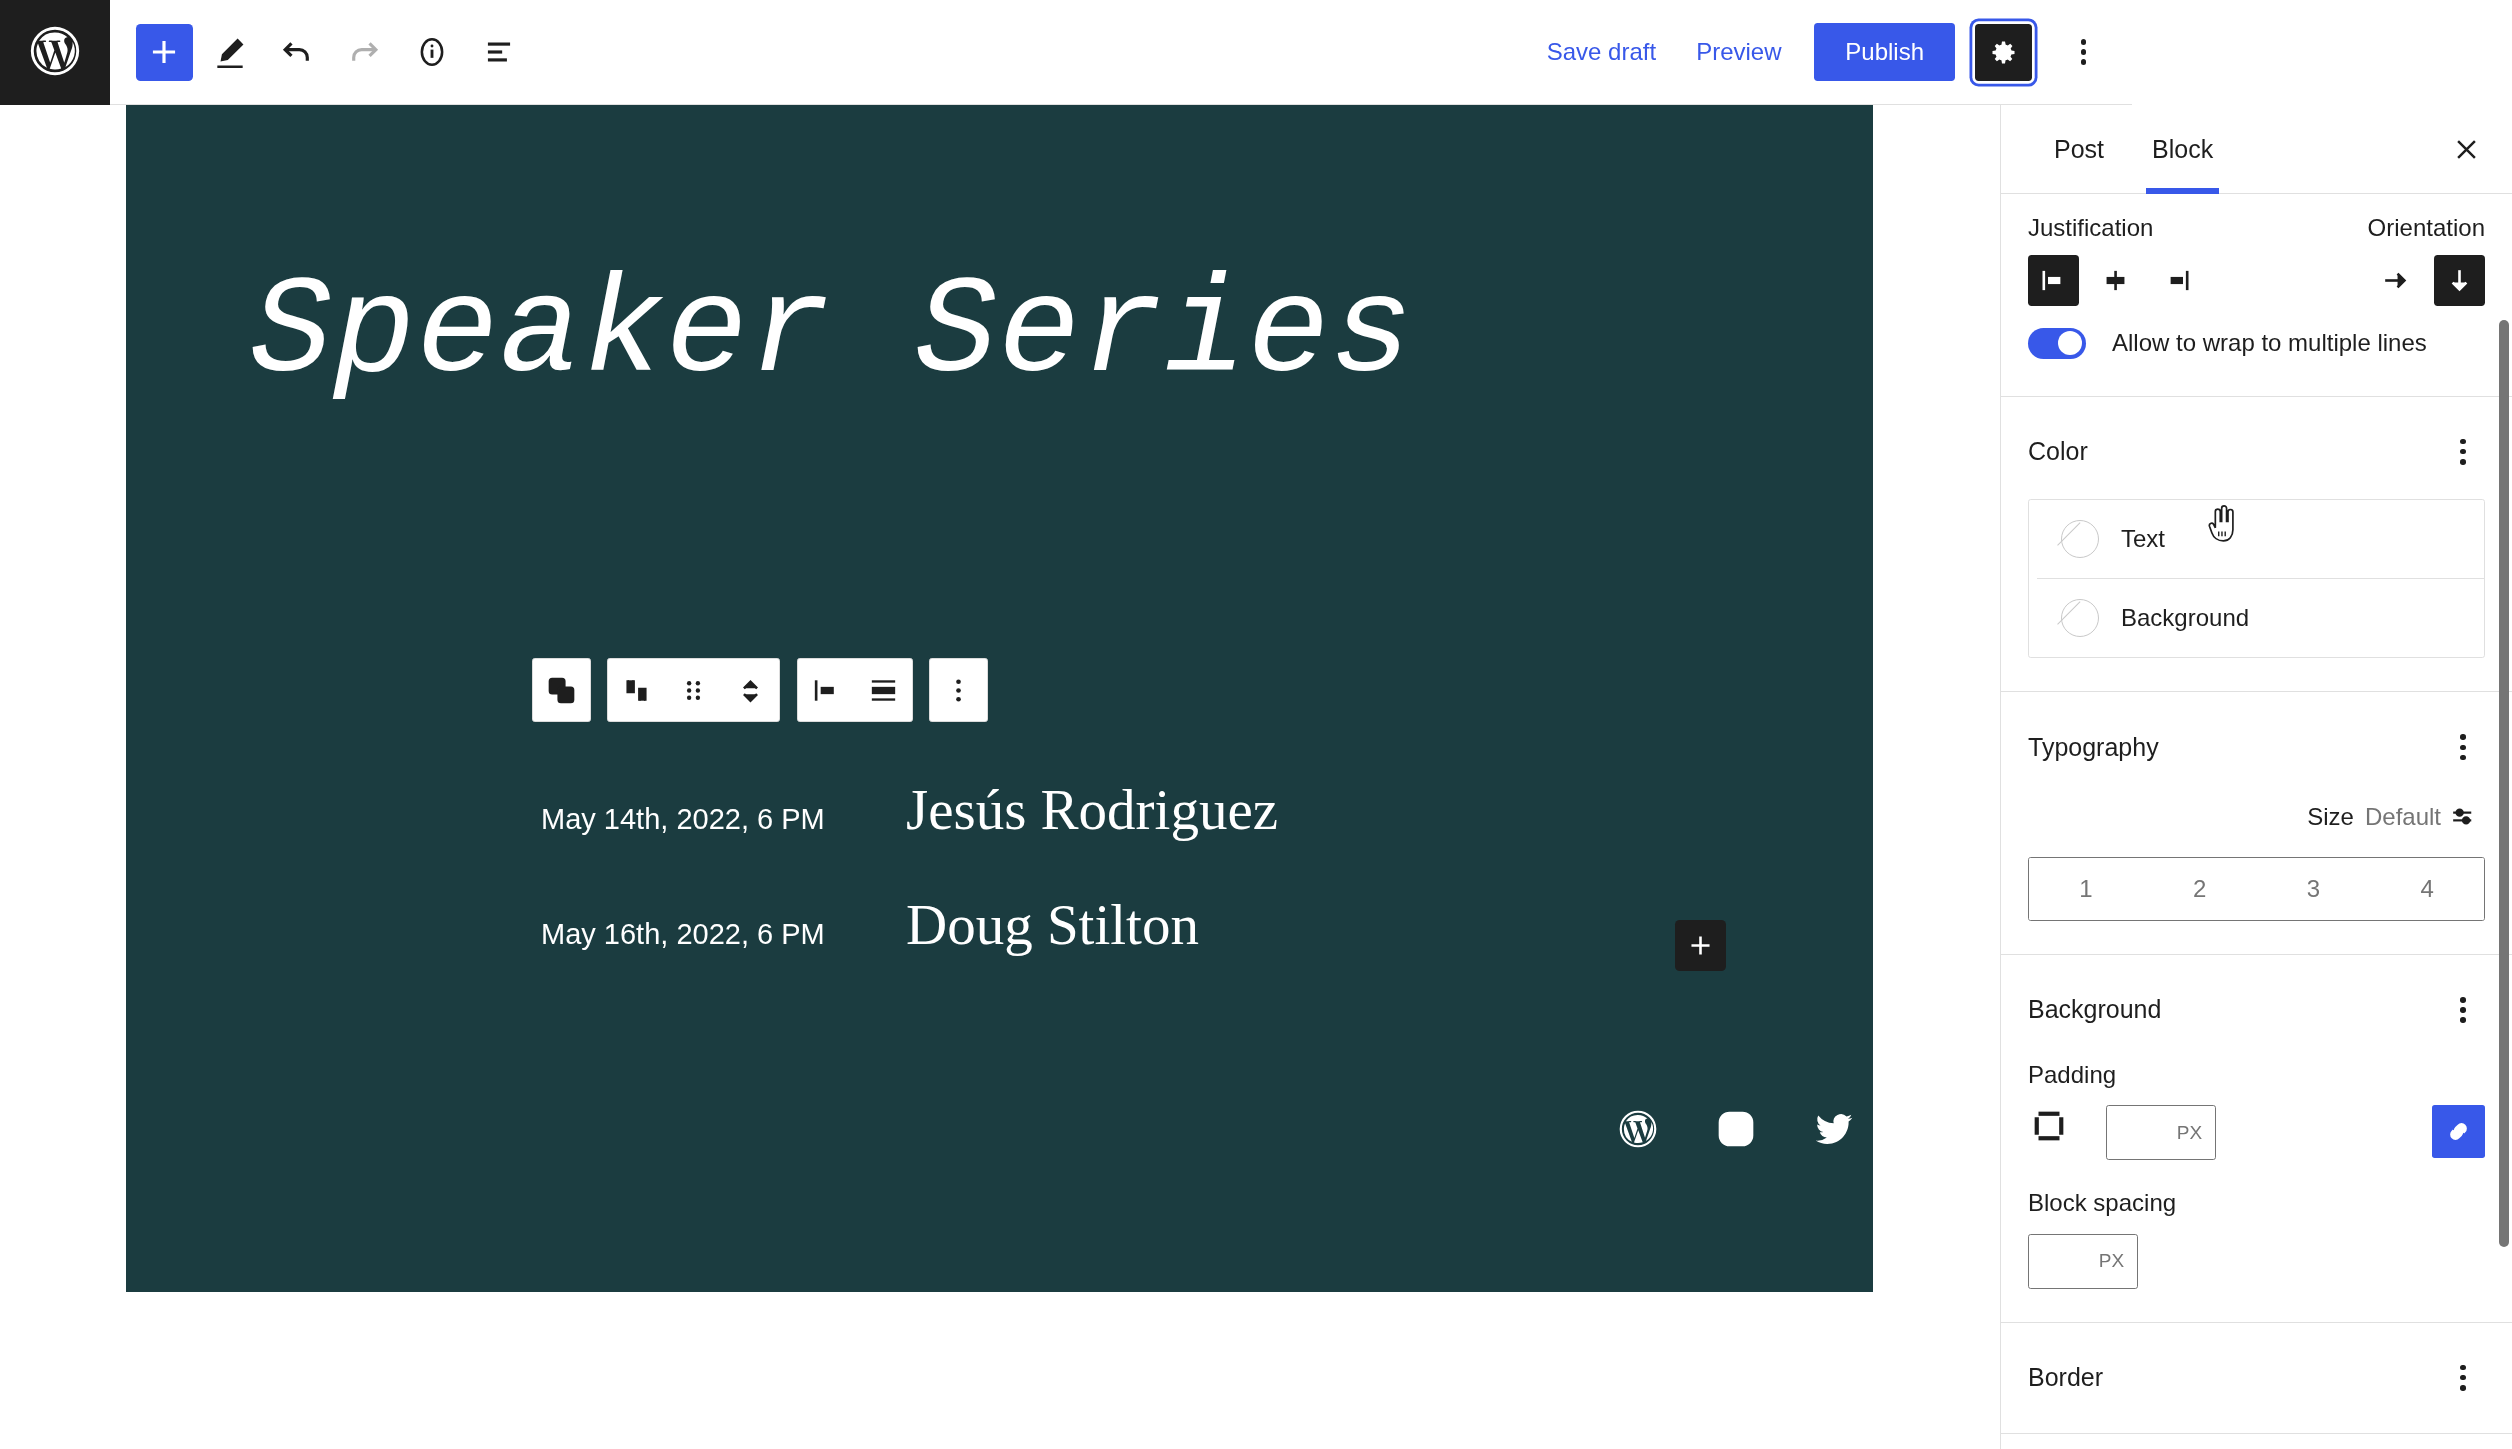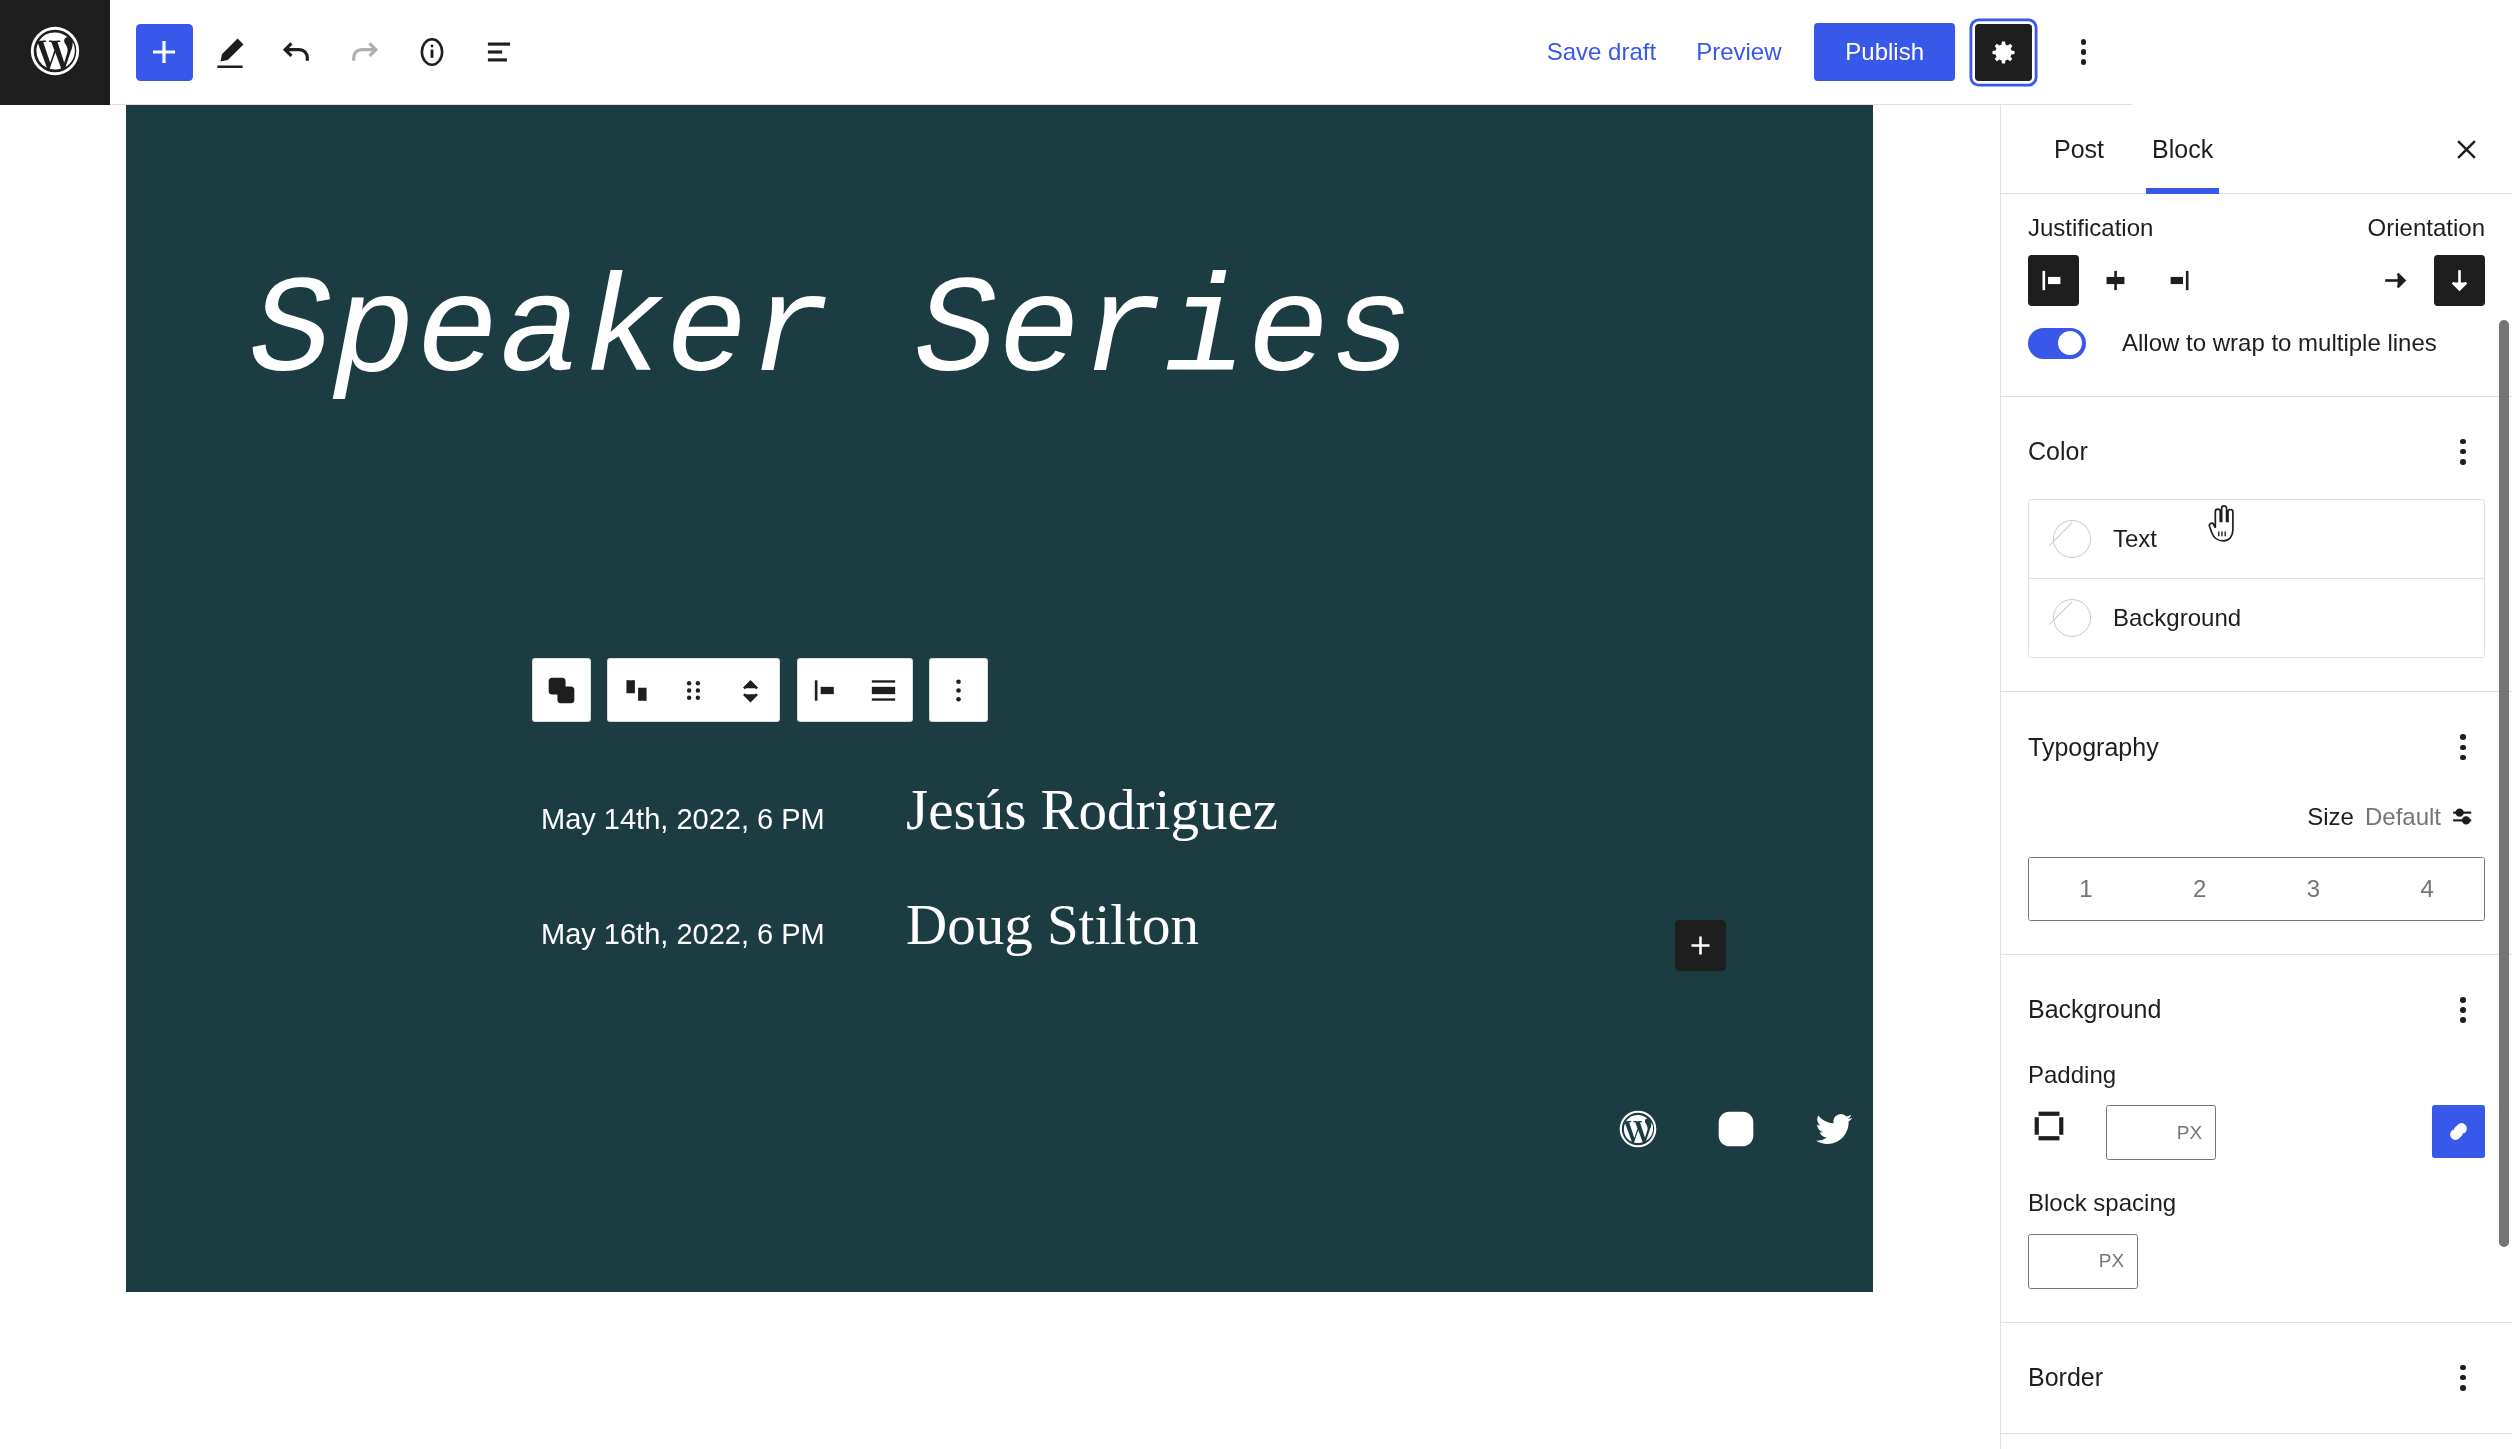--- a/index.html
+++ b/index.html
@@ -196,37 +196,37 @@
     width: 51px; height: 51px; border-radius: 3.7px;
     display: flex; align-items: center; justify-content: center;
     background: transparent; border: none; cursor: pointer;
   }
   .icon-btn.active { background: #1e1e1e; }
   .icon-btn svg { width: 33px; height: 33px; fill: #1e1e1e; }
   .icon-btn.active svg { fill: #ffffff; }
   .jo-left { display: flex; gap: 11px; }
   .jo-right { display: flex; gap: 12.8px; }
 
-  .toggle-row { display: flex; align-items: center; gap: 36px; padding: 5.5px 0 37px; }
+  .toggle-row { display: flex; align-items: center; gap: 26px; padding: 5.5px 0 37px; }
   .toggle {
     width: 58px; height: 31px; border-radius: 15.5px; background: #3858e9;
     position: relative; cursor: pointer; border: none; flex: 0 0 auto;
   }
   .toggle::after {
     content: ""; position: absolute; top: 3.7px; right: 3.7px;
     width: 24px; height: 24px; border-radius: 50%; background: #fff;
   }
 
   .sect-pad { padding-top: 33px; padding-bottom: 33px; }
   .dots-btn {
     width: 44px; height: 44px; background: none; border: none; cursor: pointer;
     display: flex; align-items: center; justify-content: center;
   }
 
-  .color-box { border: 0.9px solid #e0e0e0; border-radius: 2.7px; margin-top: 25.6px; }
+  .color-box { border: 0.9px solid #e0e0e0; border-radius: 2.7px; margin-top: 25.6px; padding-left: 8px; }
   .color-item {
     display: flex; align-items: center; gap: 22px;
     padding: 20px 24px; cursor: pointer;
   }
   .color-item + .color-item { border-top: 0.9px solid #e0e0e0; }
   .swatch {
     width: 38px; height: 38px; border-radius: 50%;
     border: 0.9px solid #c9c9c9; position: relative; flex: 0 0 auto;
   }
   .swatch::after {

